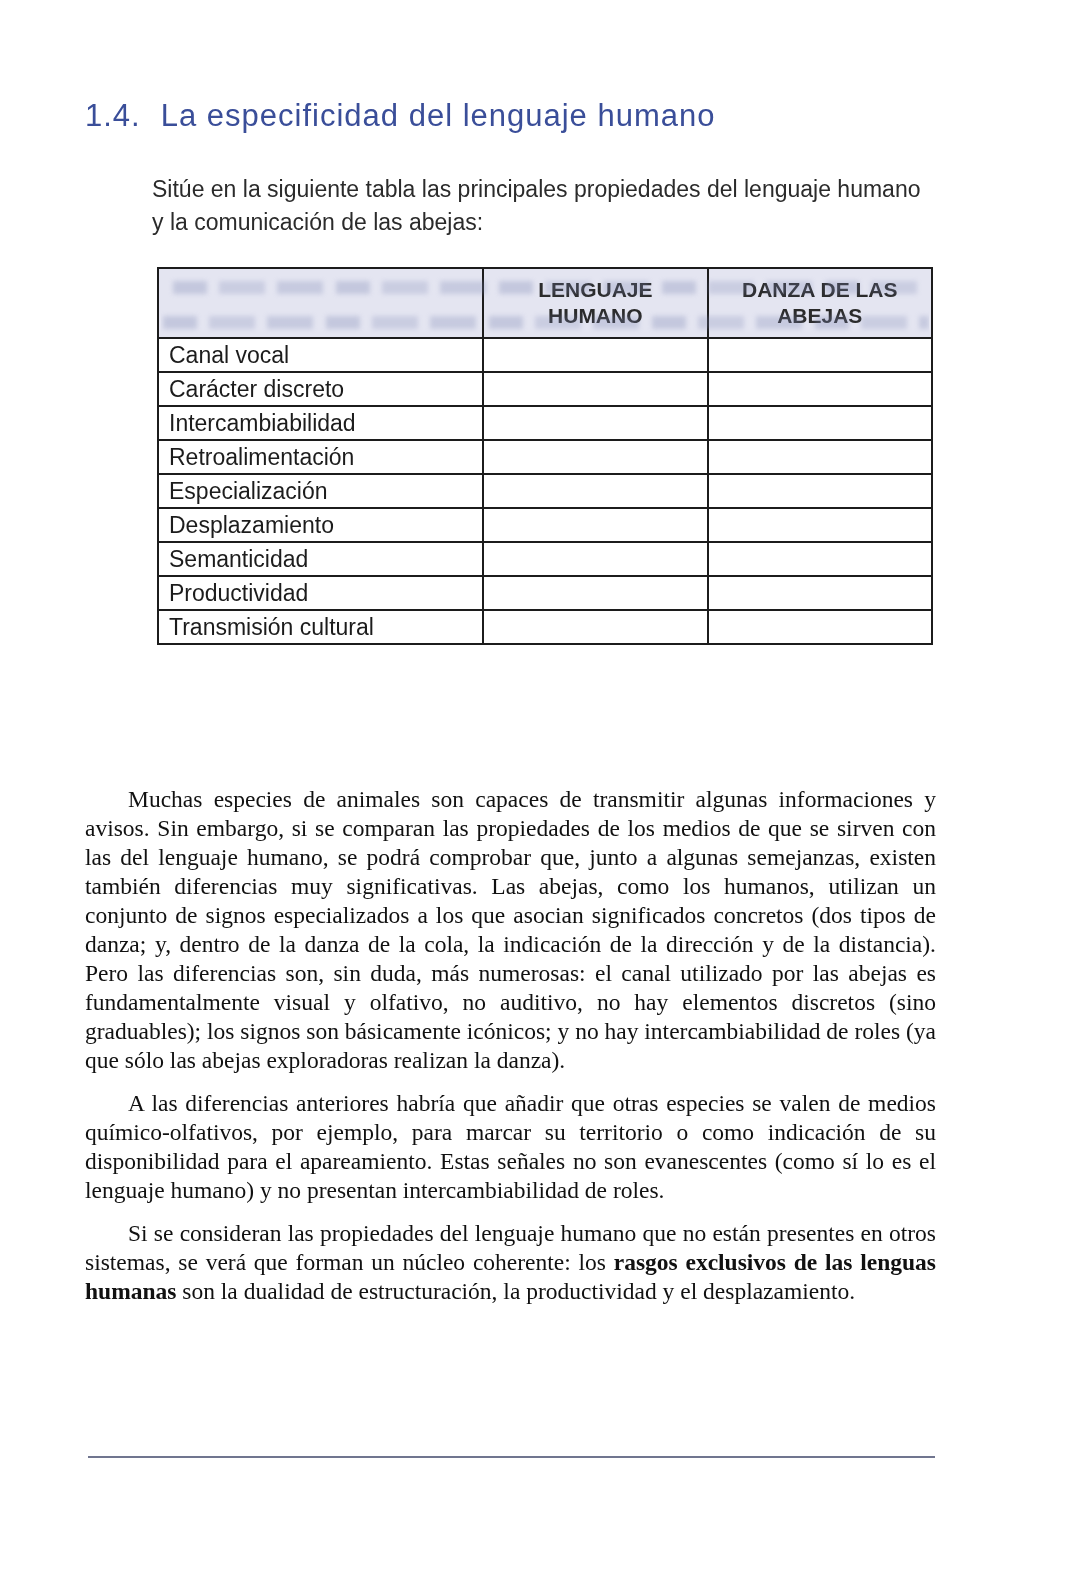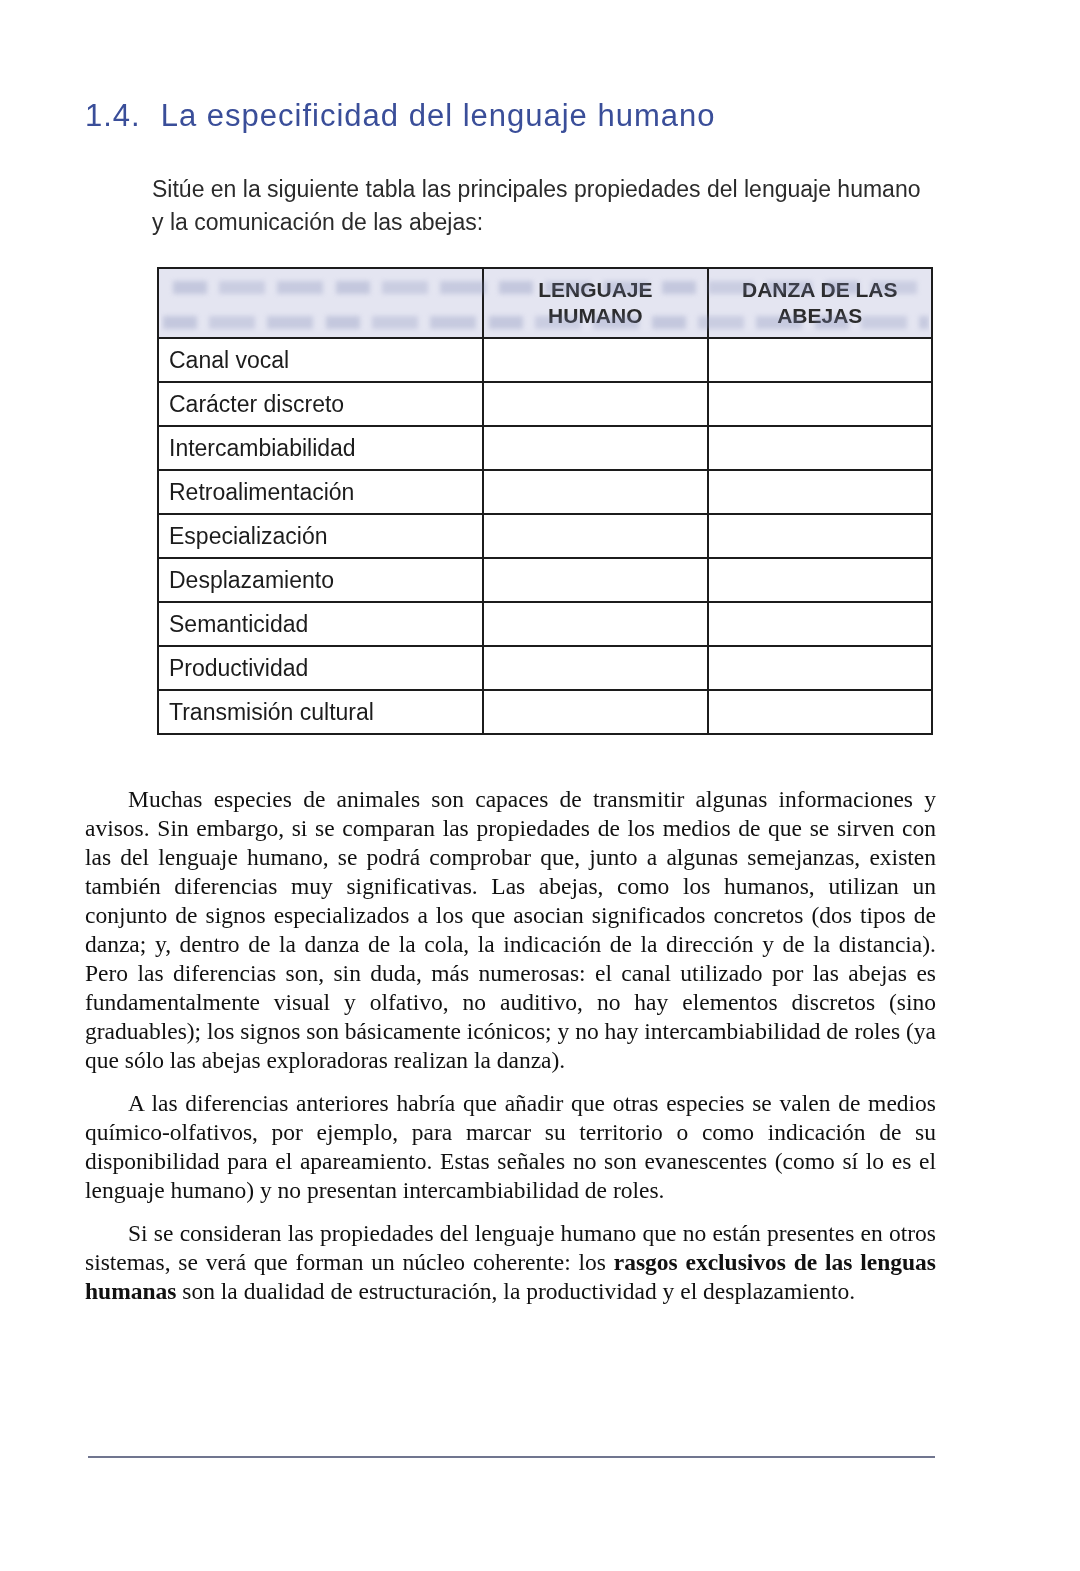--- a/index.html
+++ b/index.html
@@ -77,21 +77,21 @@
     height: 70px;
     font-size: 21px;
     line-height: 26px;
     font-weight: bold;
     color: #2a2a2a;
     text-align: center;
     vertical-align: middle;
     padding: 4px 14px;
   }
   table.props td {
-    height: 44px;
+    height: 34px;
     font-size: 23px;
     color: #1c1c1c;
     padding: 2px 10px;
     vertical-align: middle;
     background: #fff;
   }
   .col-label { width: 42%; }
   .col-a { width: 29%; }
   .col-b { width: 29%; }
 

